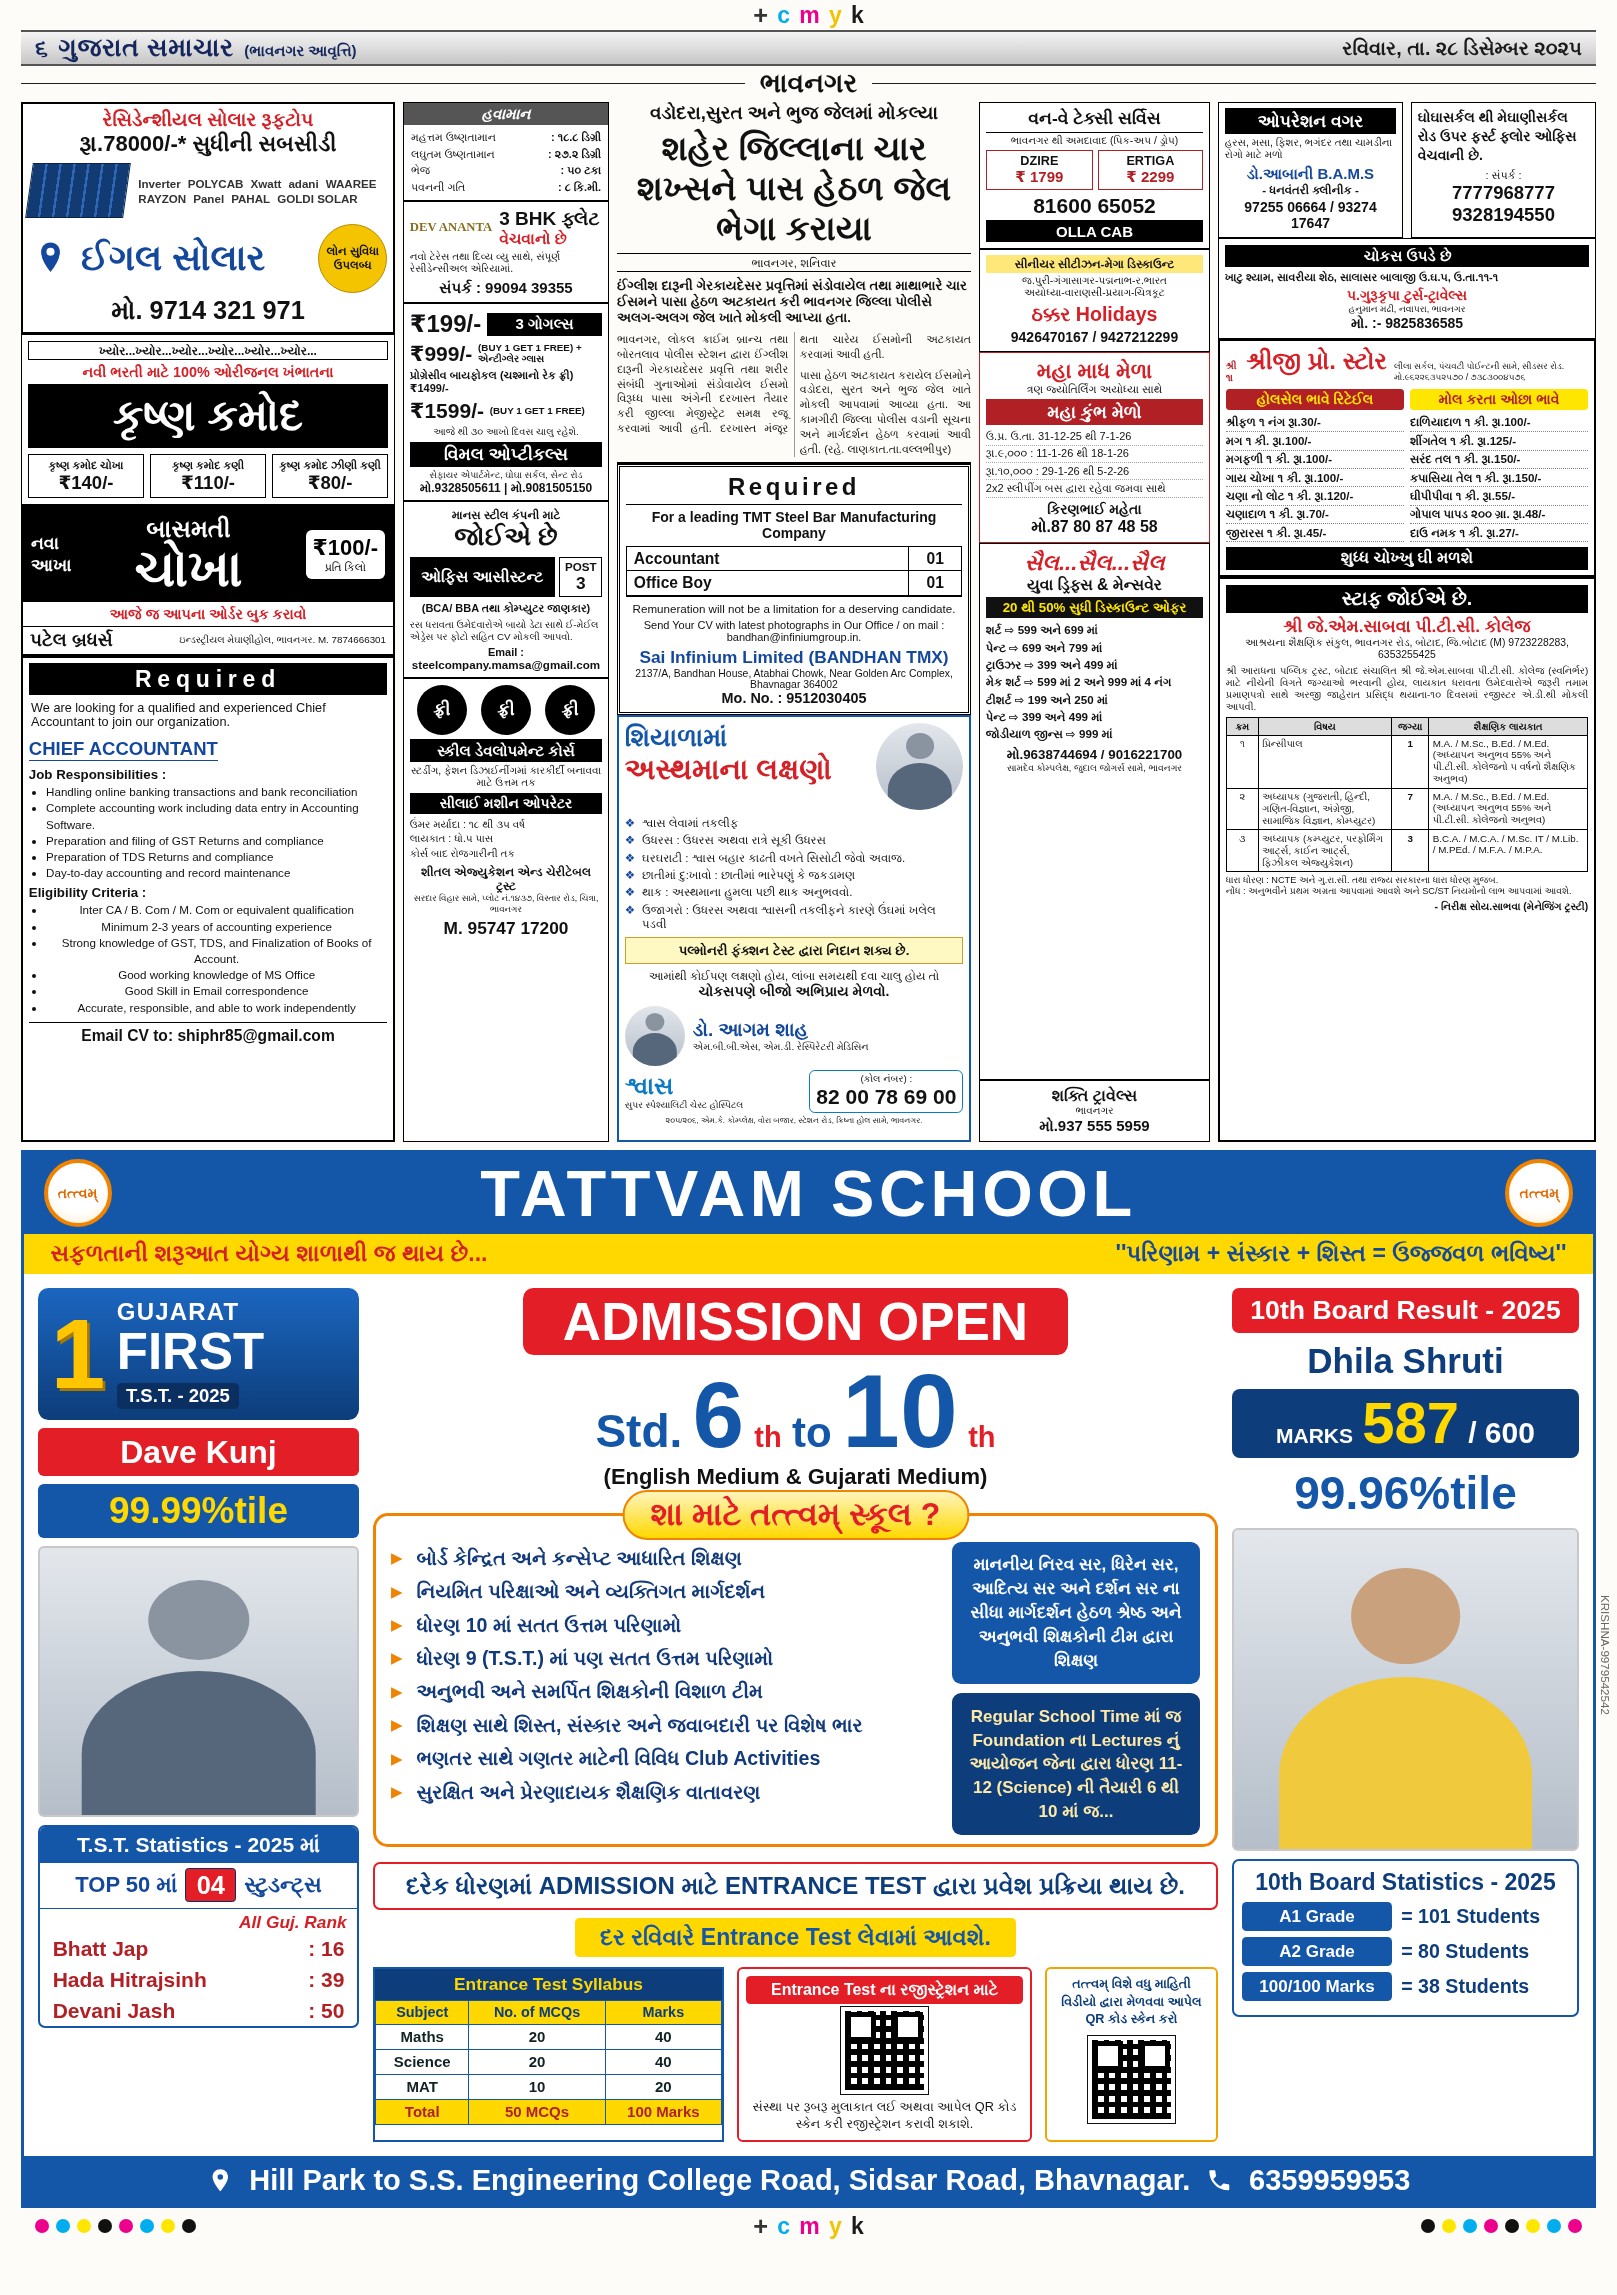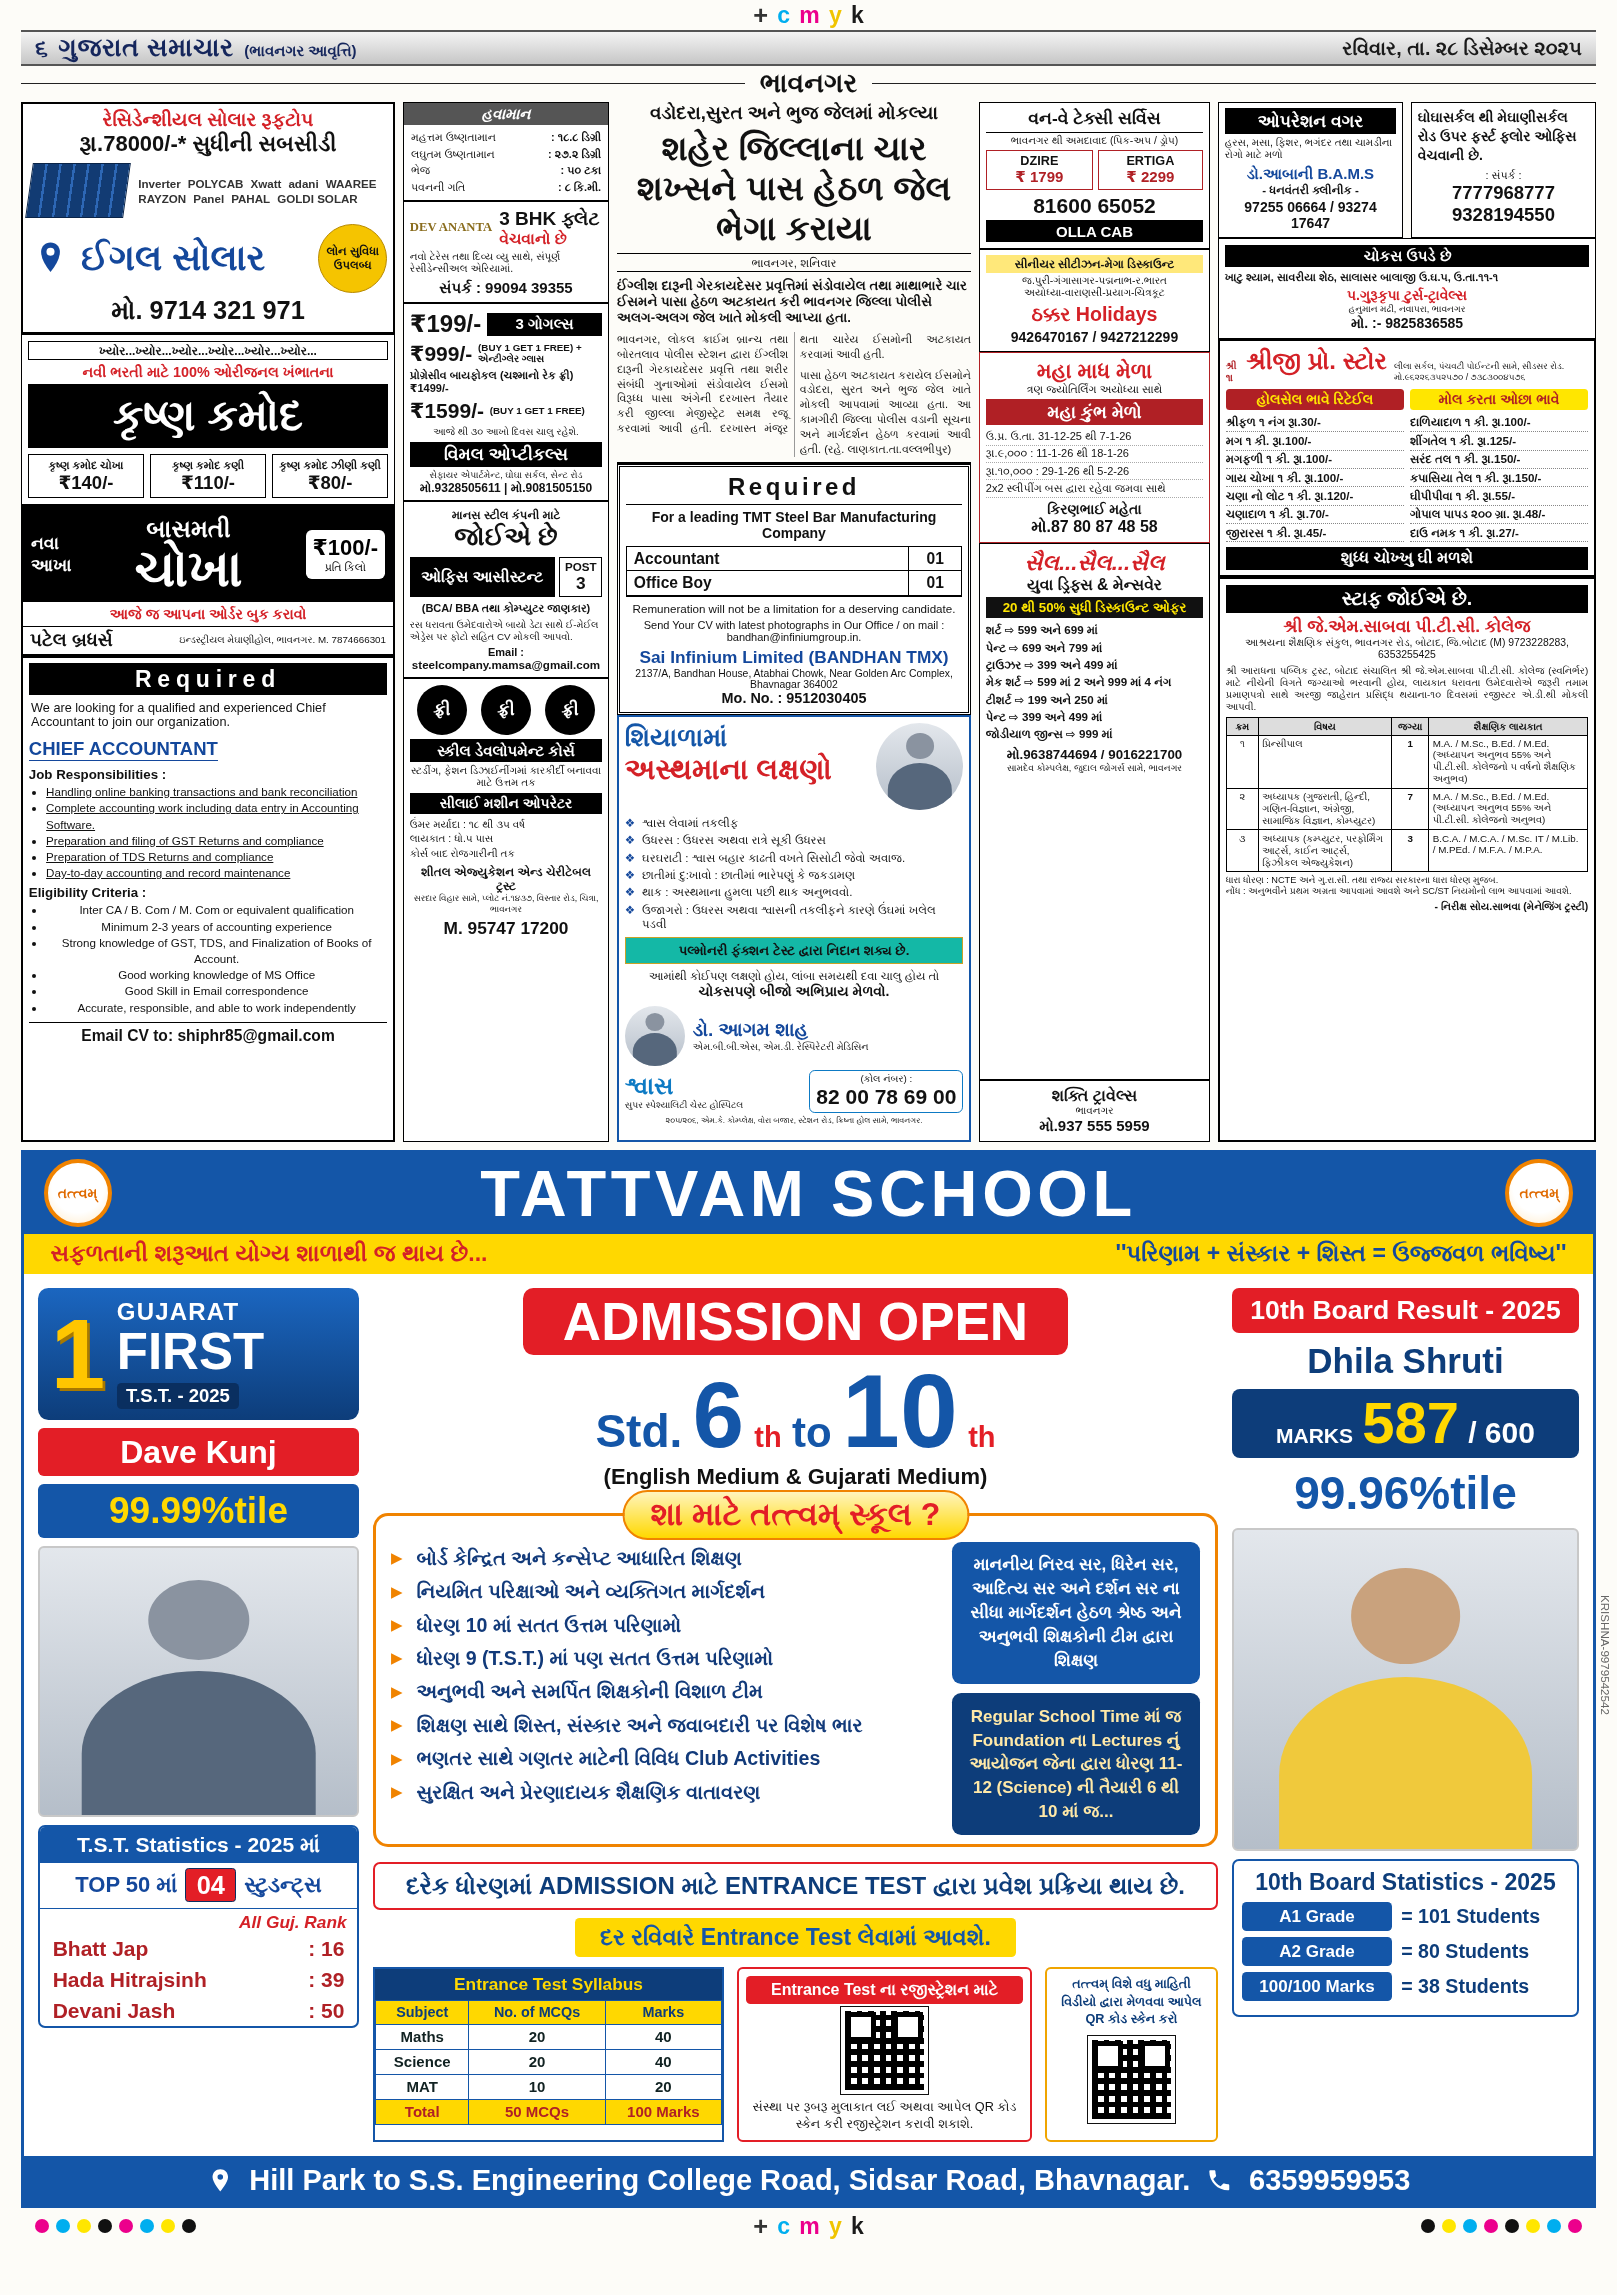--- a/index.html
+++ b/index.html
@@ -234,21 +234,21 @@
           <div class="b" style="font-size:18.5px;">પટેલ બ્રધર્સ</div>
           <div style="font-size:9.8px;">ઇન્ડસ્ટ્રીયલ મેઘાણીહોલ, ભાવનગર. M. 7874666301</div>
         </div>
       </div>
 
       <div class="ad" style="flex:1;border-width:2.3px;">
         <div class="strip" style="font-size:23px;letter-spacing:5.8px;">Required</div>
         <p style="font-size:12.7px;margin:5.8px 2.3px;">We are looking for a qualified and experienced Chief Accountant to join our organization.</p>
         <div class="b blue" style="font-size:18.5px;margin:3.5px 0;border-bottom:1.7px solid #14489c;display:inline-block;">CHIEF ACCOUNTANT</div>
         <div class="b" style="font-size:13.3px;margin-top:2.3px;">Job Responsibilities :</div>
-        <ul style="font-size:11.6px;padding-left:17.3px;margin:2.3px 0;line-height:1.4;text-decoration:underline;">
+        <ul style="font-size:11.6px;padding-left:17.3px;margin:2.3px 0;line-height:1.4;">
             <li>Handling online banking transactions and bank reconciliation</li>
             <li>Complete accounting work including data entry in Accounting Software.</li>
             <li>Preparation and filing of GST Returns and compliance</li>
             <li>Preparation of TDS Returns and compliance</li>
             <li>Day-to-day accounting and record maintenance</li>
           </ul>
         <div class="b" style="font-size:13.3px;margin-top:3.5px;">Eligibility Criteria :</div>
         <ul style="font-size:11.6px;padding-left:17.3px;margin:2.3px 0;line-height:1.4;text-align:center;">
             <li>Inter CA / B. Com / M. Com or equivalent qualification</li>
             <li>Minimum 2-3 years of accounting experience</li>
@@ -393,21 +393,21 @@
           <div class="photo-ph" style="width:87px;height:87px;border-radius:50%;flex-shrink:0;"></div>
         </div>
         <ul style="list-style:none;font-size:11.6px;margin:4.6px 0;">
             <li class="diamond-li">શ્વાસ લેવામાં તકલીફ</li>
             <li class="diamond-li">ઉધરસ : ઉધરસ અથવા રાત્રે સૂકી ઉધરસ</li>
             <li class="diamond-li">ઘરઘરાટી : શ્વાસ બહાર કાઢતી વખતે સિસોટી જેવો અવાજ.</li>
             <li class="diamond-li">છાતીમાં દુ:ખાવો : છાતીમાં ભારેપણું કે જકડામણ</li>
             <li class="diamond-li">થાક : અસ્થમાના હુમલા પછી થાક અનુભવવો.</li>
             <li class="diamond-li">ઉજાગરો : ઉધરસ અથવા શ્વાસની તકલીફને કારણે ઉંઘમાં ખલેલ પડવી</li>
           </ul>
-        <div style="background:#14b8a6;border:1.2px solid #c9a227;padding:4.6px;text-align:center;font-weight:bold;font-size:13.3px;">પલ્મોનરી ફંક્શન ટેસ્ટ દ્વારા નિદાન શક્ય છે.</div>
+        <div style="background:#fef9c3;border:1.2px solid #c9a227;padding:4.6px;text-align:center;font-weight:bold;font-size:13.3px;">પલ્મોનરી ફંક્શન ટેસ્ટ દ્વારા નિદાન શક્ય છે.</div>
         <div class="c" style="font-size:11.6px;margin-top:4.6px;">આમાંથી કોઈપણ લક્ષણો હોય, લાંબા સમયથી દવા ચાલુ હોય તો</div>
         <div class="c b" style="font-size:14px;">ચોકસપણે બીજો અભિપ્રાય મેળવો.</div>
         <div style="display:flex;align-items:center;gap:8px;margin-top:5.8px;">
           <div class="photo-ph" style="width:60px;height:60px;border-radius:50%;flex-shrink:0;"></div>
           <div>
             <div class="b blue" style="font-size:19px;">ડો. આગમ શાહ</div>
             <div style="font-size:9.8px;">એમ.બી.બી.એસ, એમ.ડી. રેસ્પિરેટરી મેડિસિન</div>
           </div>
         </div>
         <div style="display:flex;align-items:center;justify-content:space-between;gap:7px;margin-top:4.6px;">

